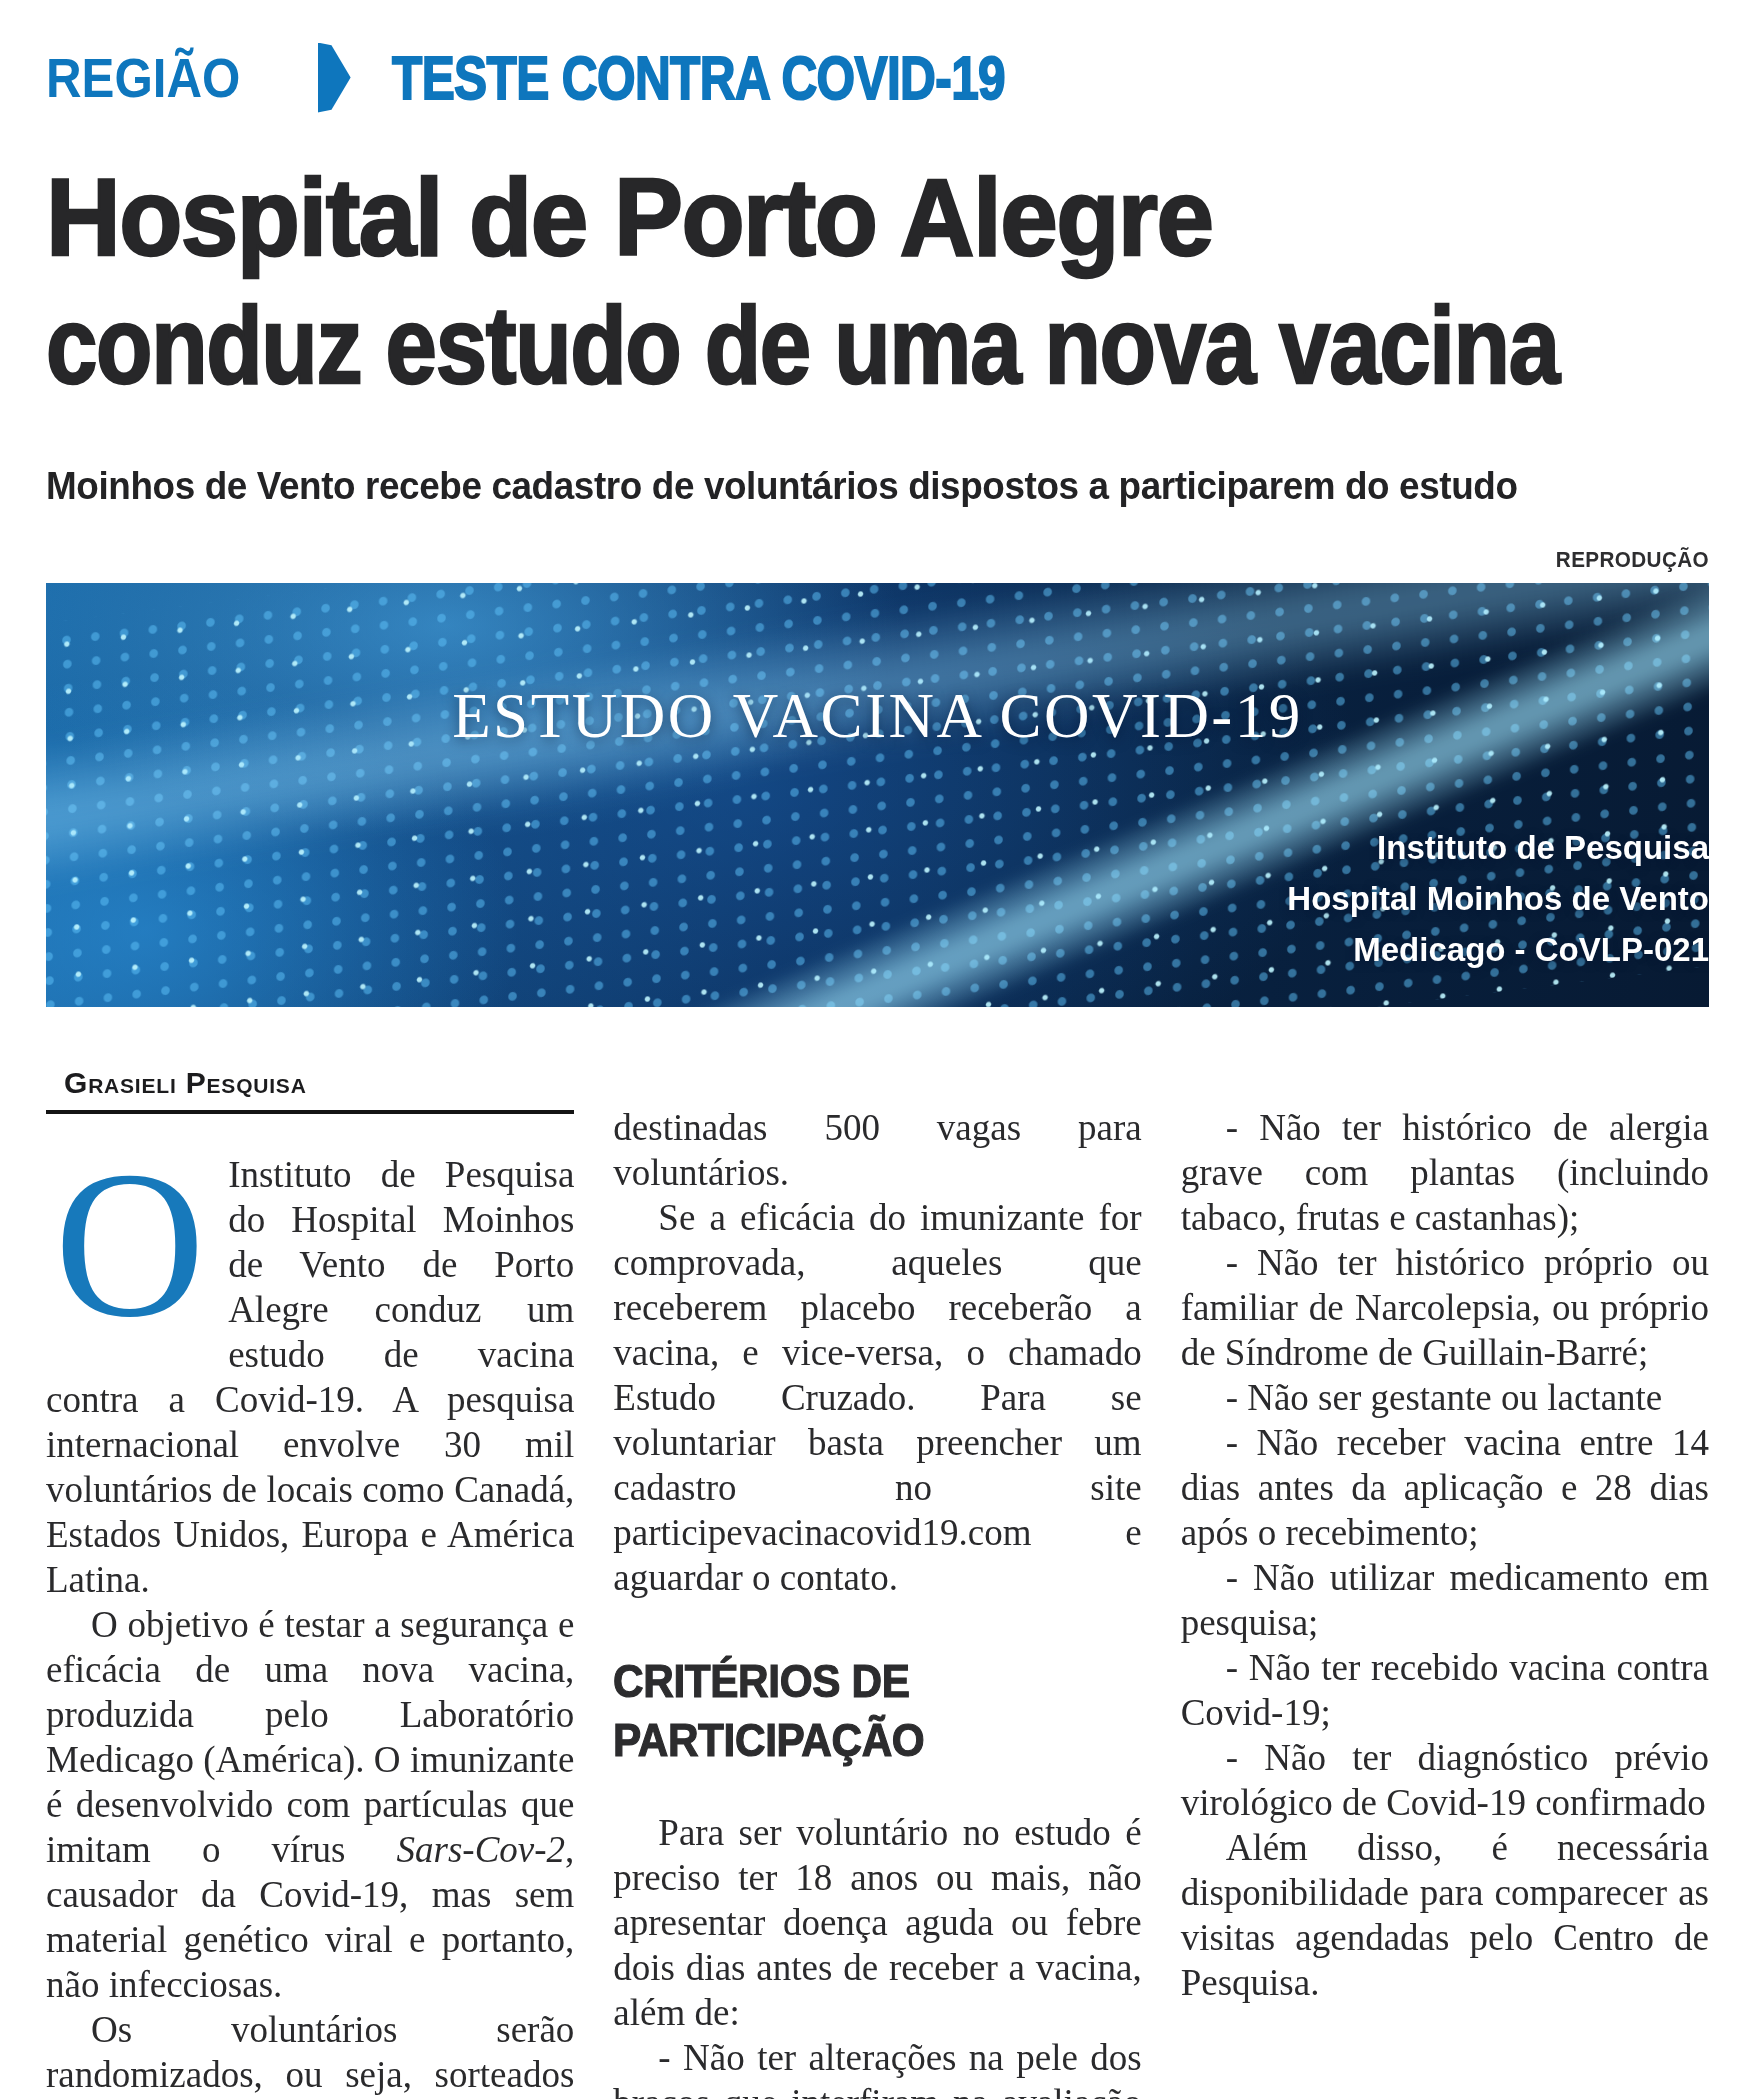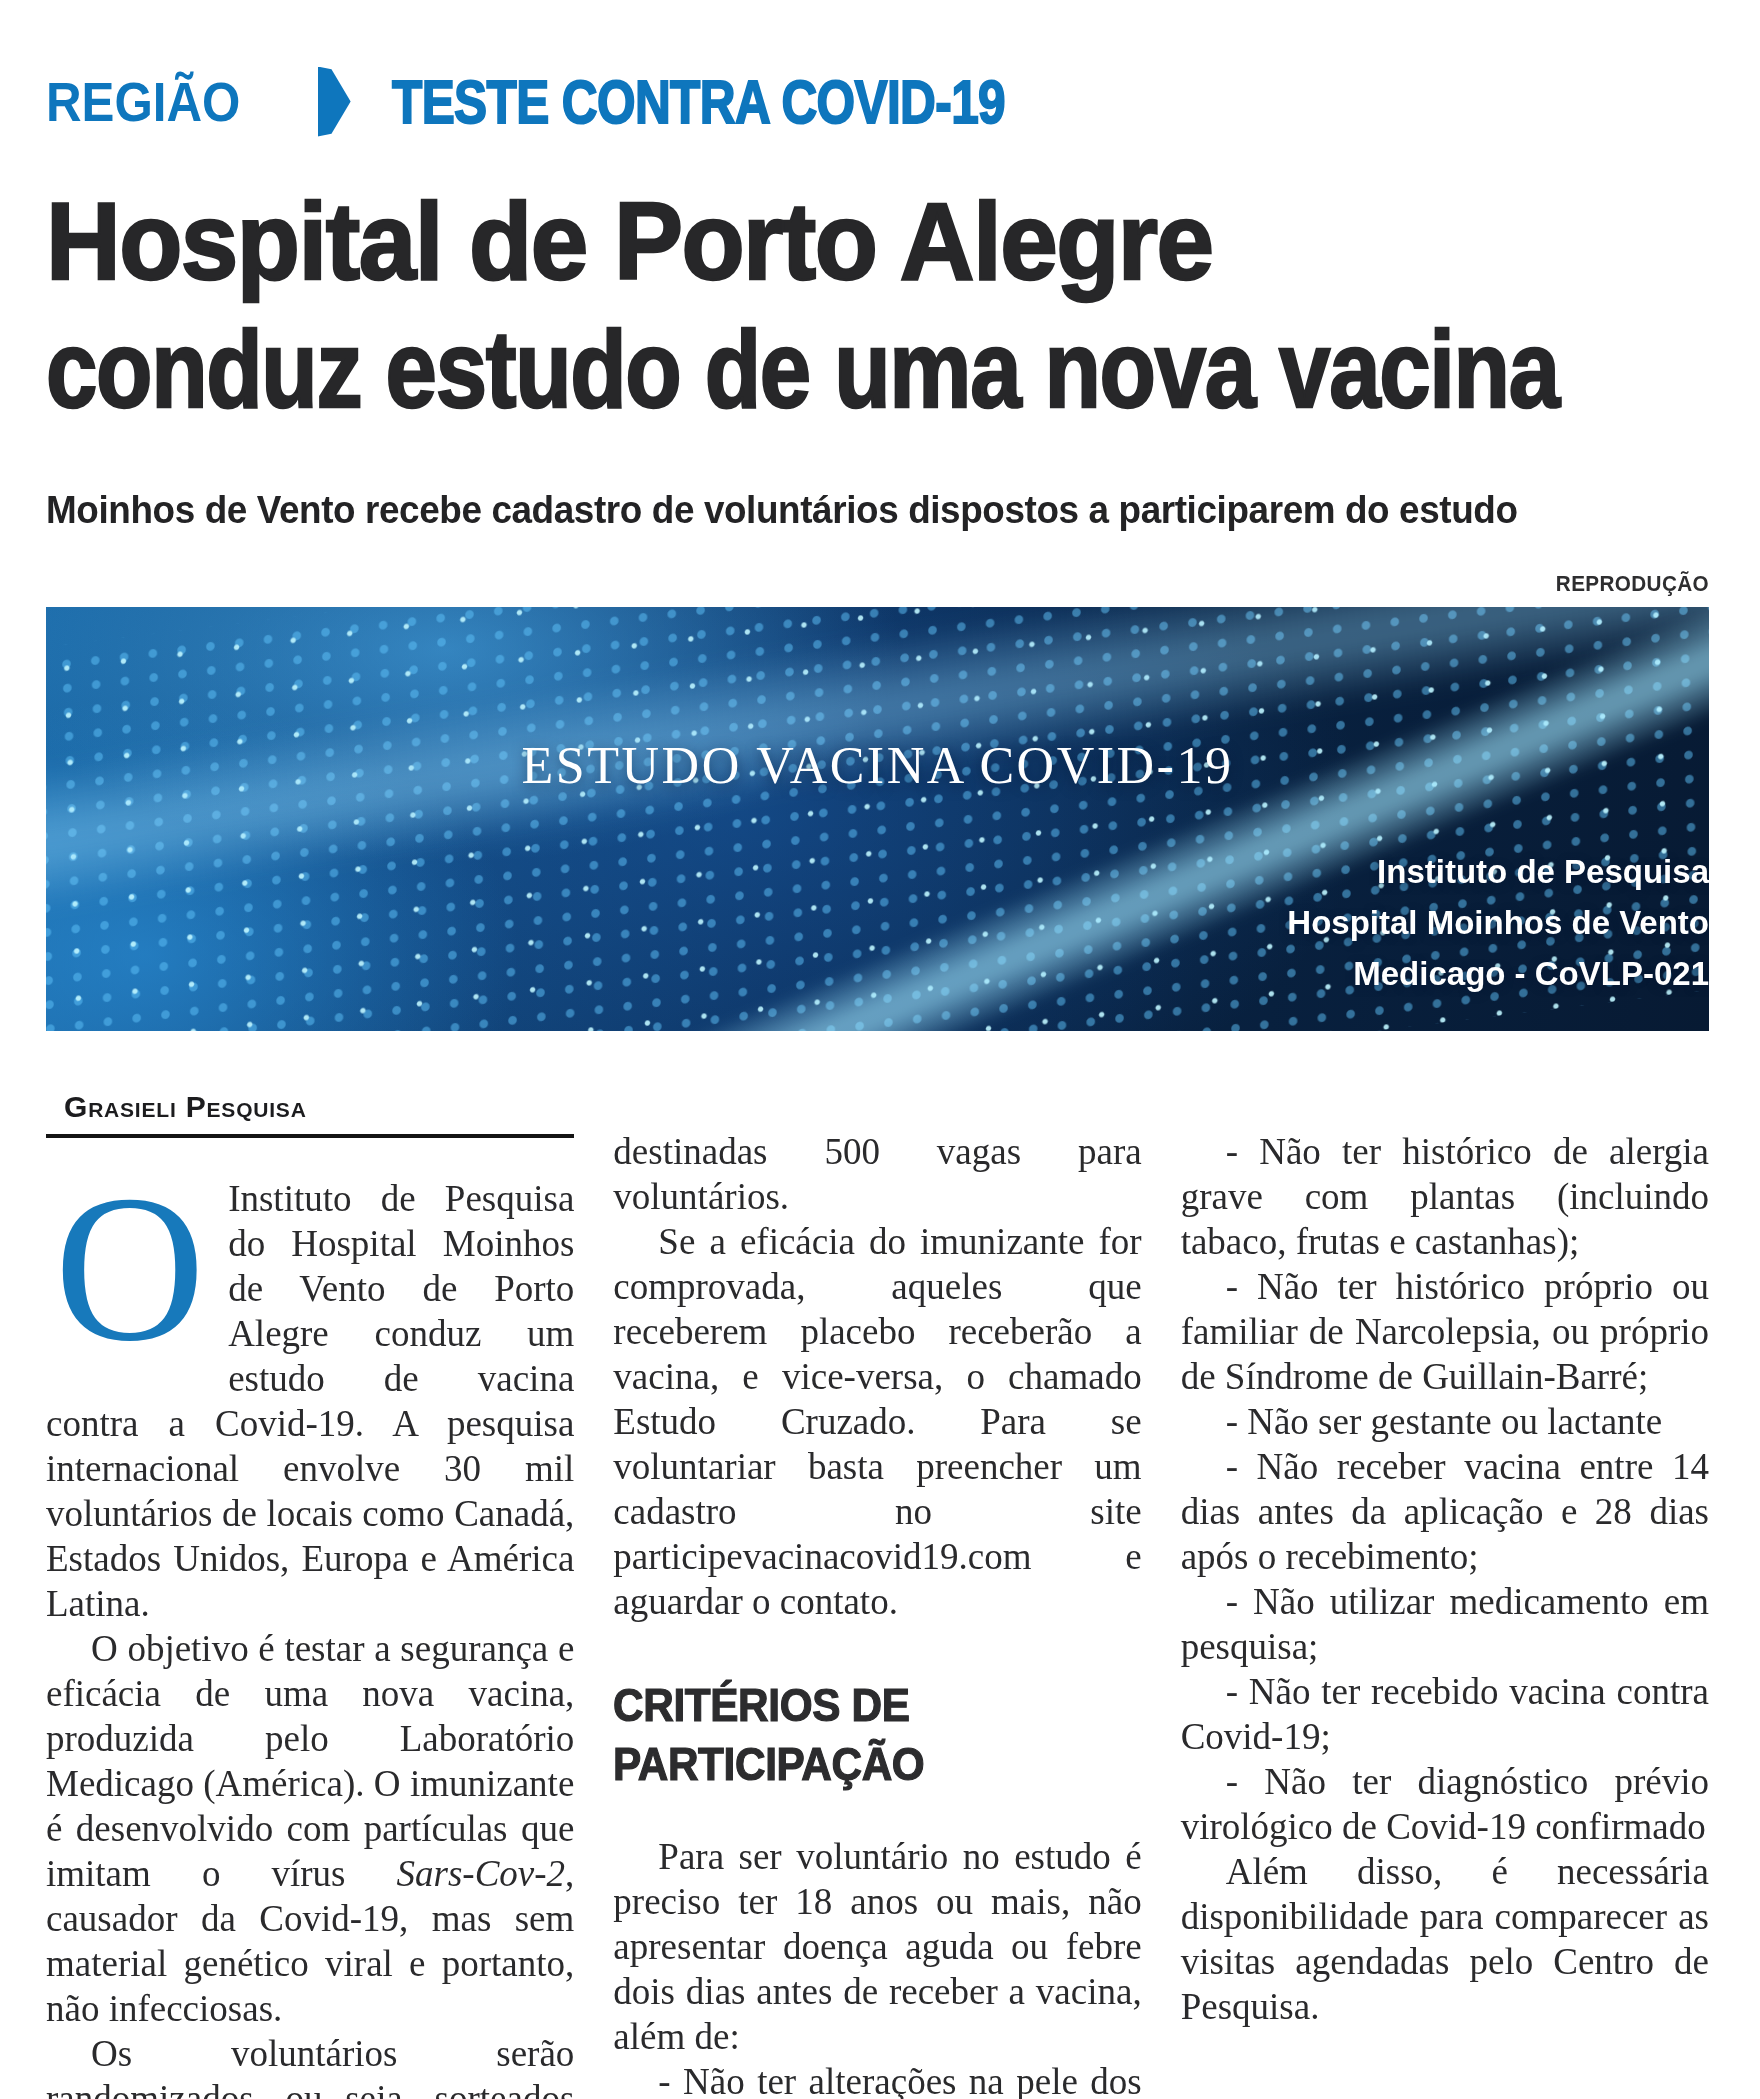--- a/index.html
+++ b/index.html
@@ -2,21 +2,21 @@
 <html lang="pt-BR" style="font-size:13px"><head>
 <meta charset="utf-8">
 <style>
   html,body{margin:0;padding:0;background:#ffffff;}
   .page{
     position:relative;
     width:1760px;height:2100px;
     background:#ffffff;
     overflow:hidden;
     box-sizing:border-box;
-    padding:64px 51px 0 46px;
+    padding:40px 51px 0 46px;
     font-family:"Liberation Serif",serif;
     color:#2a2a2c;
   }
 
   
   .kicker{display:flex;align-items:center;gap:36px;height:75px;}
   .kicker-section{
     font-family:"Liberation Sans",sans-serif;
     font-weight:700;font-size:56px;color:#0e76bd;
     transform:scaleX(.88);transform-origin:left center;white-space:nowrap;
@@ -93,24 +93,23 @@
   .hero-streak-soft{
     position:absolute;width:120%;height:139px;left:-8%;top:6%;
     background:linear-gradient(to bottom, rgba(140,215,255,0), rgba(150,220,255,.35) 45% 60%, rgba(140,215,255,0));
     transform:rotate(-9deg);
     filter:blur(9.8px);
   }
   .hero-title{
     position:absolute;top:97px;left:0;right:0;
     text-align:center;
     font-family:"Liberation Serif",serif;
-    font-weight:400;font-size:52px;color:#ffffff;
+    font-weight:400;font-size:63px;color:#ffffff;
     letter-spacing:2.5px;white-space:nowrap;
     text-shadow:0 2.5px 13px rgba(0,20,50,.55);
-    margin-top:32px;
   }
   .hero-sub{
     position:absolute;top:239px;left:0;right:0;
     text-align:right;
     font-family:"Liberation Sans",sans-serif;
     font-weight:700;font-size:33px;line-height:51px;color:#ffffff;
     text-shadow:0 1.6px 8.2px rgba(0,20,50,.6);
   }
 
   

